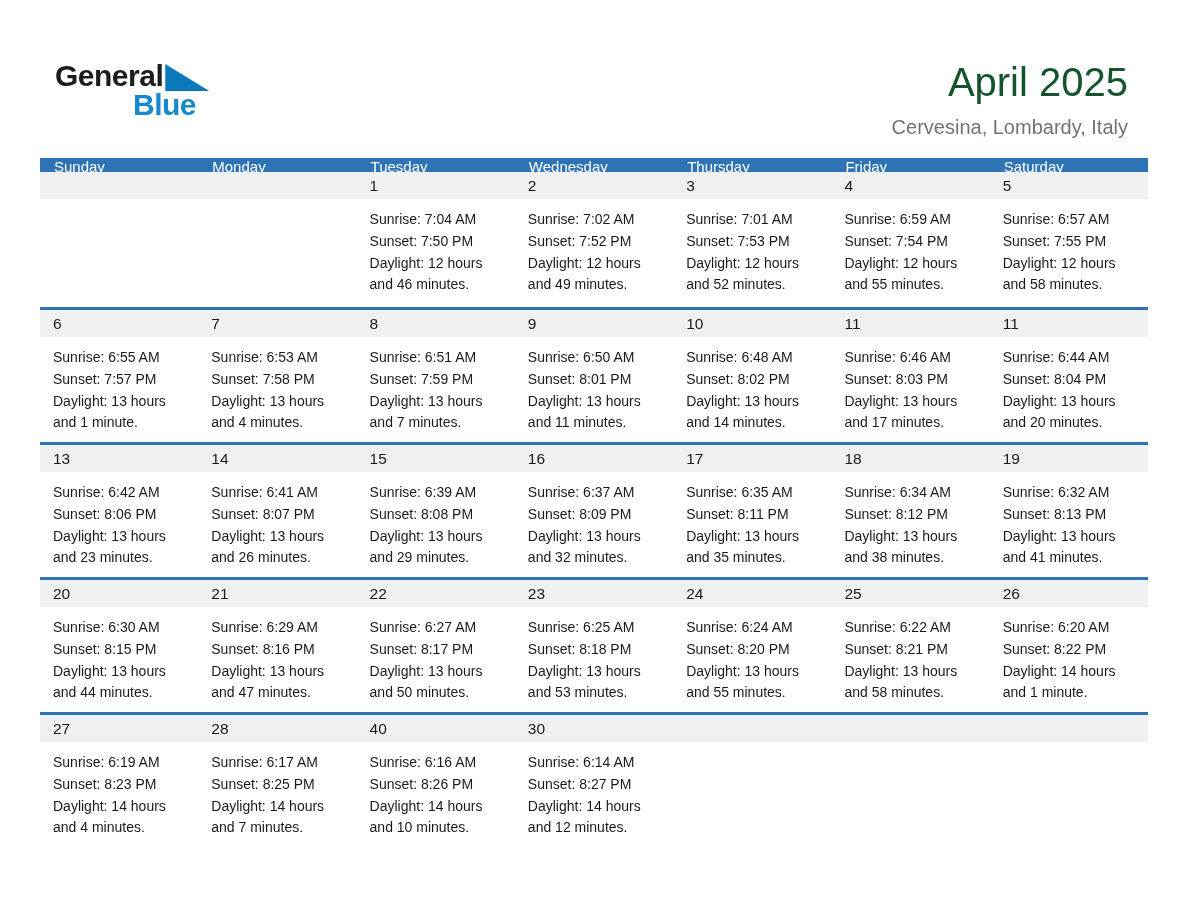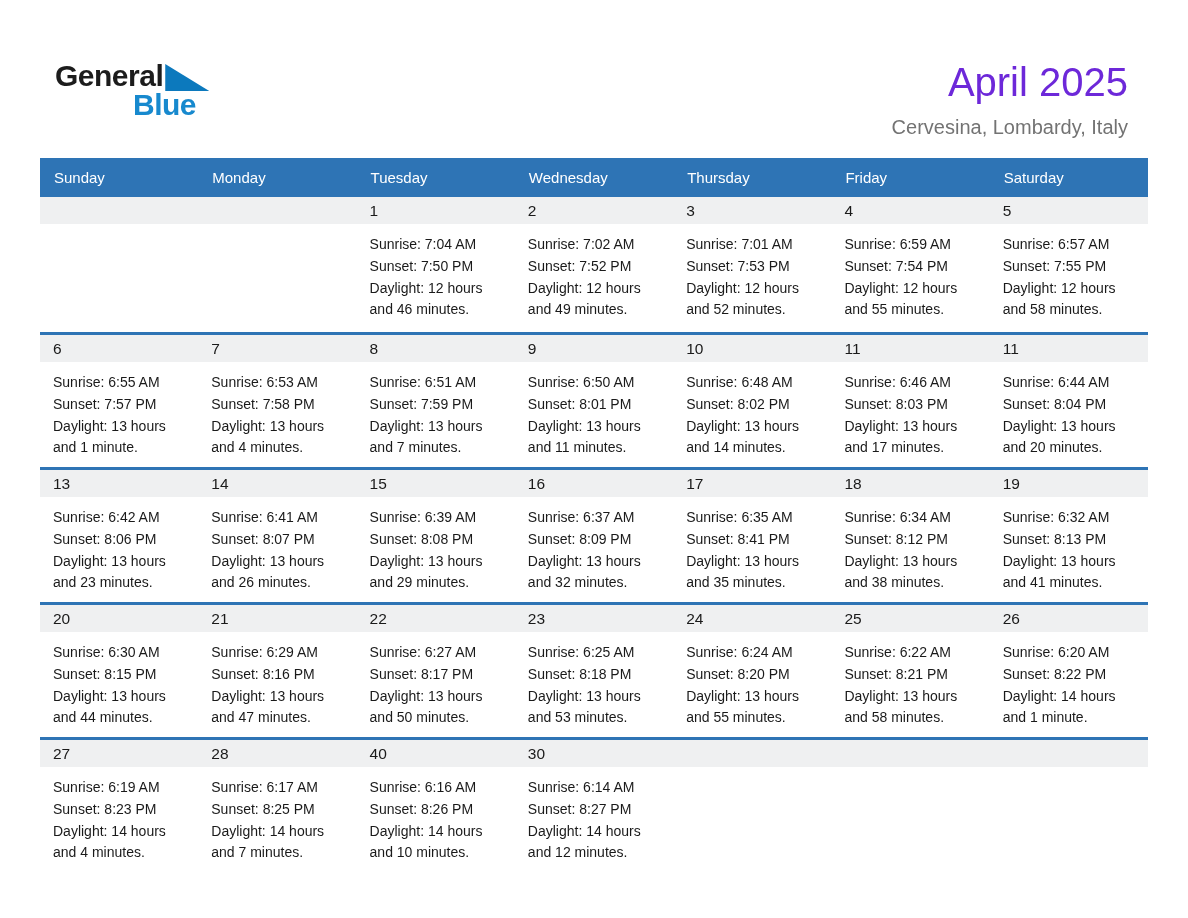--- a/index.html
+++ b/index.html
@@ -30,28 +30,28 @@
   .logo-triangle{
     width:44px;height:27px;margin-left:2px;margin-top:3px;
     background:var(--tri-blue);
     clip-path:polygon(0 0,100% 100%,0 100%);
   }
   .logo-blue{
     font-size:30px;font-weight:bold;letter-spacing:-0.5px;color:var(--logo-blue);
     line-height:26px;margin-left:78px;
   }
   .title-block{position:absolute;right:60px;top:58px;text-align:right;}
-  .main-title{font-size:40px;font-weight:normal;color:#6d28d9;line-height:48px;}
+  .main-title{font-size:40px;font-weight:normal;color:#14532d;line-height:48px;}
   .sub-title{font-size:20px;font-weight:normal;color:#737373;line-height:34px;margin-top:4px;}
 
   
   .calendar{position:absolute;left:40px;top:158px;width:1108px;}
   .weekday-row{
     display:grid;grid-template-columns:repeat(7,1fr);
-    background:var(--blue);height:39px;align-items:center;
+    background:var(--blue);height:14px;align-items:center;
   }
   .weekday{color:#ffffff;font-size:15px;padding-left:14px;font-weight:normal;}
 
   .week-row{
     display:grid;grid-template-columns:repeat(7,1fr);
     height:135px;
   }
   .week-row:not(:first-child){border-top:3px solid var(--blue);}
   .day-cell{overflow:hidden;}
   .day-band{
@@ -242,21 +242,21 @@
               <div>Sunrise: 6:37 AM</div>
               <div>Sunset: 8:09 PM</div>
               <div>Daylight: 13 hours</div>
               <div>and 32 minutes.</div>
             </div>
           </div>
           <div class="day-cell">
             <div class="day-band">17</div>
             <div class="cell-lines">
               <div>Sunrise: 6:35 AM</div>
-              <div>Sunset: 8:41 PM</div>
+              <div>Sunset: 8:11 PM</div>
               <div>Daylight: 13 hours</div>
               <div>and 35 minutes.</div>
             </div>
           </div>
           <div class="day-cell">
             <div class="day-band">18</div>
             <div class="cell-lines">
               <div>Sunrise: 6:34 AM</div>
               <div>Sunset: 8:12 PM</div>
               <div>Daylight: 13 hours</div>

